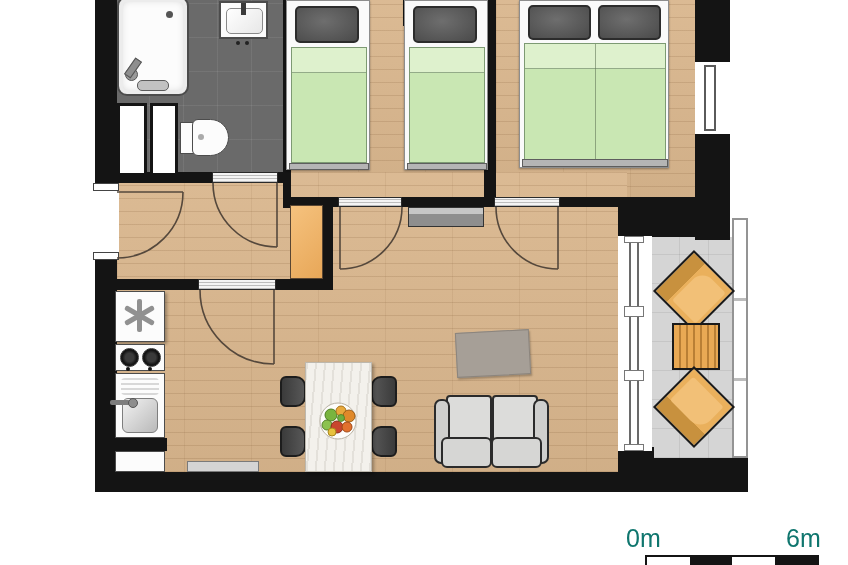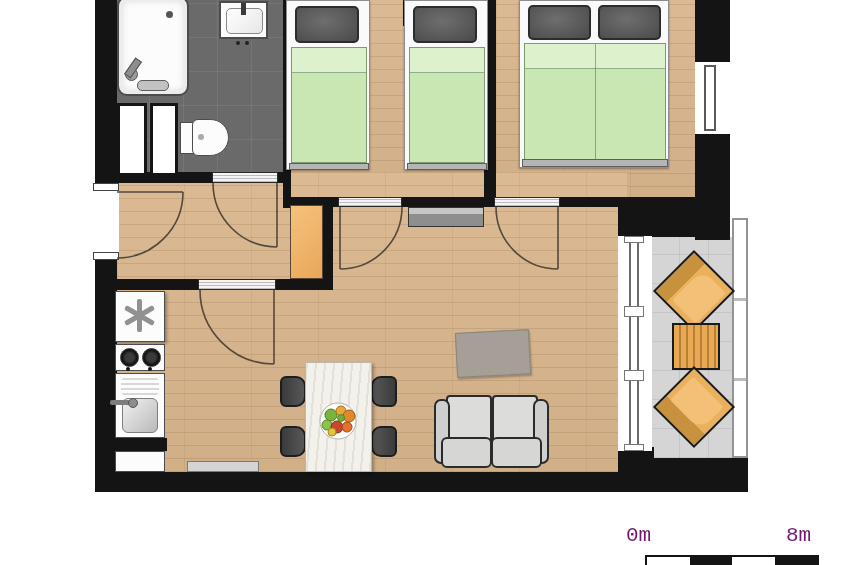--- a/index.html
+++ b/index.html
@@ -26,21 +26,21 @@
   .fixture{position:absolute;background:#fcfcfc;border:2px solid #4c4c4c;box-sizing:border-box;}
   .bedframe{position:absolute;background:#fafafa;border:1px solid #8d8d8d;box-sizing:border-box;
     box-shadow:0 1px 2px rgba(0,0,0,0.35);}
   .pillow{position:absolute;background:radial-gradient(ellipse at 45% 40%, #6e6e6e, #4a4a4a);
     border:2px solid #2c2c2c;border-radius:5px;box-sizing:border-box;}
   .blanket{position:absolute;background:#c9e7b3;border:1px solid #7d9a73;box-sizing:border-box;}
   .blanketband{position:absolute;left:0;top:0;right:0;height:24px;background:#def1cd;
     border-bottom:1px solid #93ab88;}
   .footbar{position:absolute;background:#b5b5b5;border:1px solid #5e5e5e;box-sizing:border-box;}
   .seg{height:100%;flex:1;}
-  .scalelabel{position:absolute;color:#701a75;font-size:21px;font-family:Liberation Mono, monospace;}
+  .scalelabel{position:absolute;color:#0f766e;font-size:25px;font-family:Liberation Sans, sans-serif;}
 </style>
 </head>
 <body>
 
 <div id="canvas">
 
   <div class="tilefloor" style="left:115px;top:0;width:170px;height:174px;"></div>
   <div class="wood" style="left:291px;top:0;width:193px;height:200px;"></div>
   <div class="wood" style="left:496px;top:0;width:199px;height:200px;"></div>
   <div class="wood" style="left:117px;top:172px;width:510px;height:300px;"></div>
@@ -204,21 +204,21 @@
       <circle cx="349" cy="416" r="6" fill="#e0892a" stroke="#9d5c14" stroke-width="1"></circle>
       <circle cx="327" cy="425" r="5" fill="#8cc24e" stroke="#55832a" stroke-width="1"></circle>
       <circle cx="337" cy="427" r="6" fill="#c8452e" stroke="#8b2a1a" stroke-width="1"></circle>
       <circle cx="347" cy="427" r="5" fill="#e2712e" stroke="#a04a15" stroke-width="1"></circle>
       <circle cx="332" cy="432" r="4" fill="#e7c23e" stroke="#a8871d" stroke-width="1"></circle>
       <circle cx="341" cy="418" r="3.5" fill="#6fae3e" stroke="#4c7d22" stroke-width="0.8"></circle>
     </g>
   </svg>
 
   <div class="scalelabel" style="left:626px;top:524px;">0m</div>
-  <div class="scalelabel" style="left:786px;top:524px;">8m</div>
+  <div class="scalelabel" style="left:786px;top:524px;">6m</div>
   <div class="abs" style="left:645px;top:555px;width:174px;height:12px;border:2px solid #141414;box-sizing:border-box;display:flex;">
     <div class="seg" style="background:#ffffff;"></div>
     <div class="seg" style="background:#141414;"></div>
     <div class="seg" style="background:#ffffff;"></div>
     <div class="seg" style="background:#141414;"></div>
   </div>
 
 </div>
 
 </body></html>

